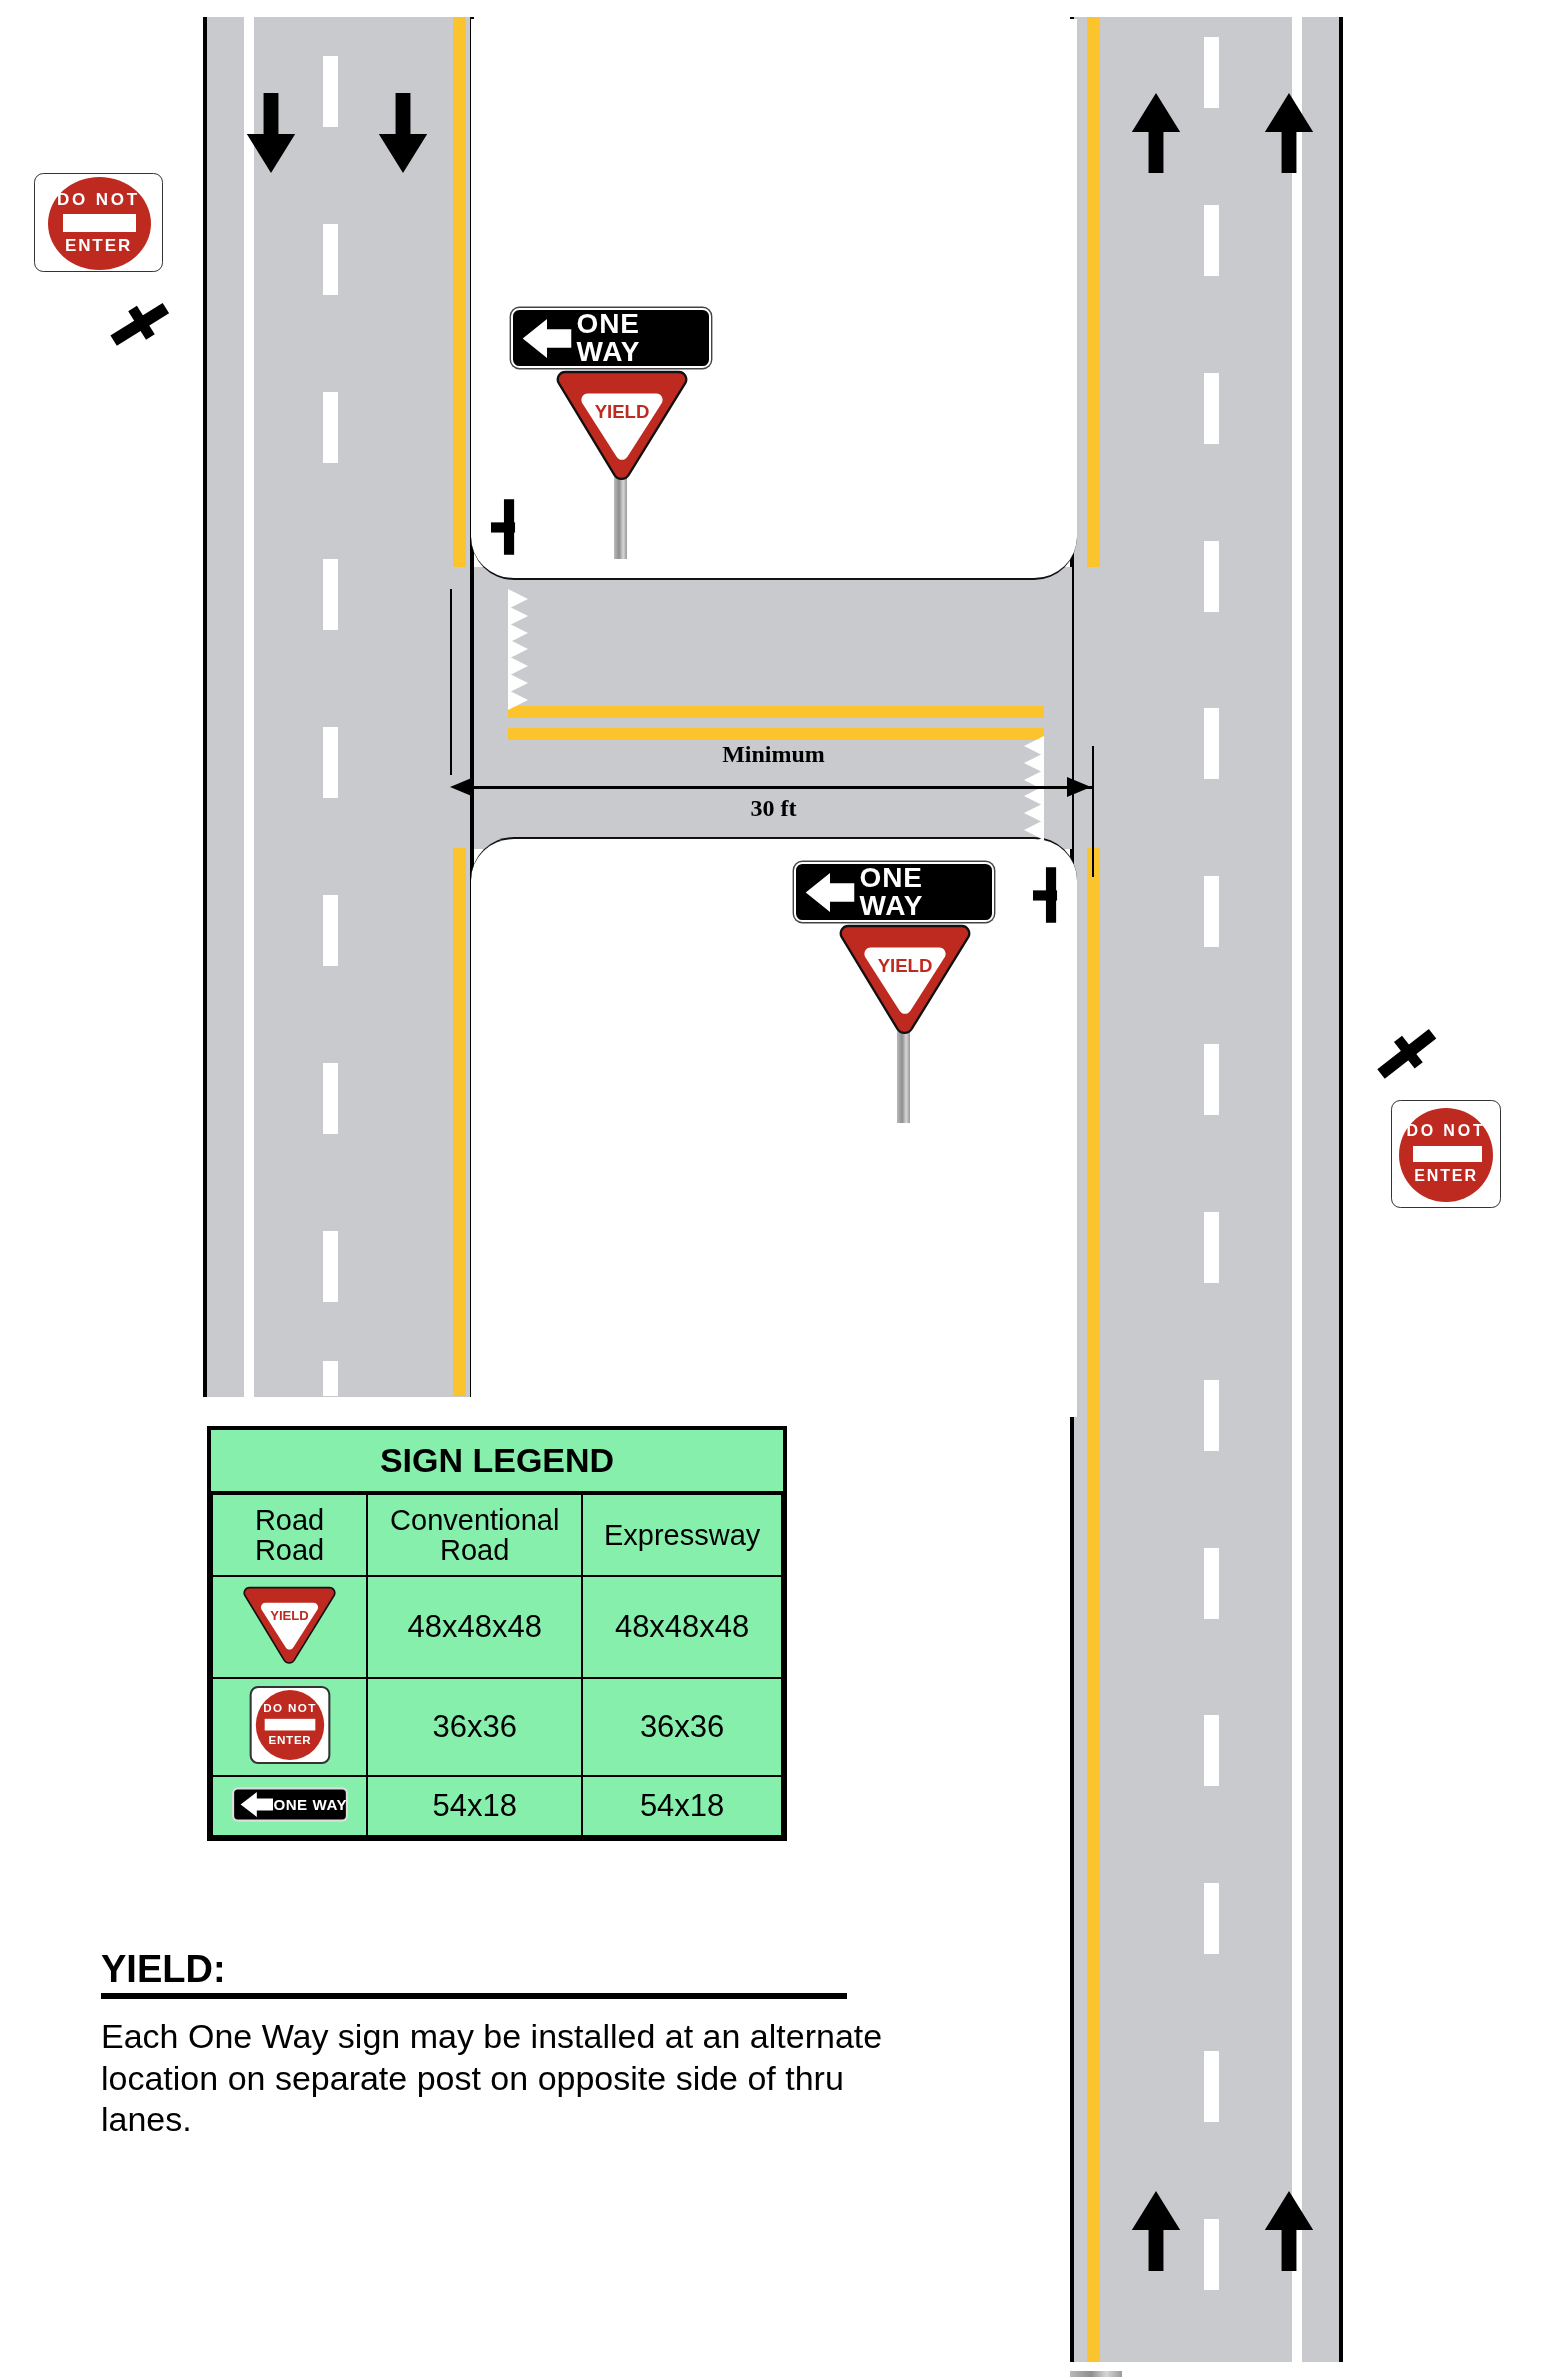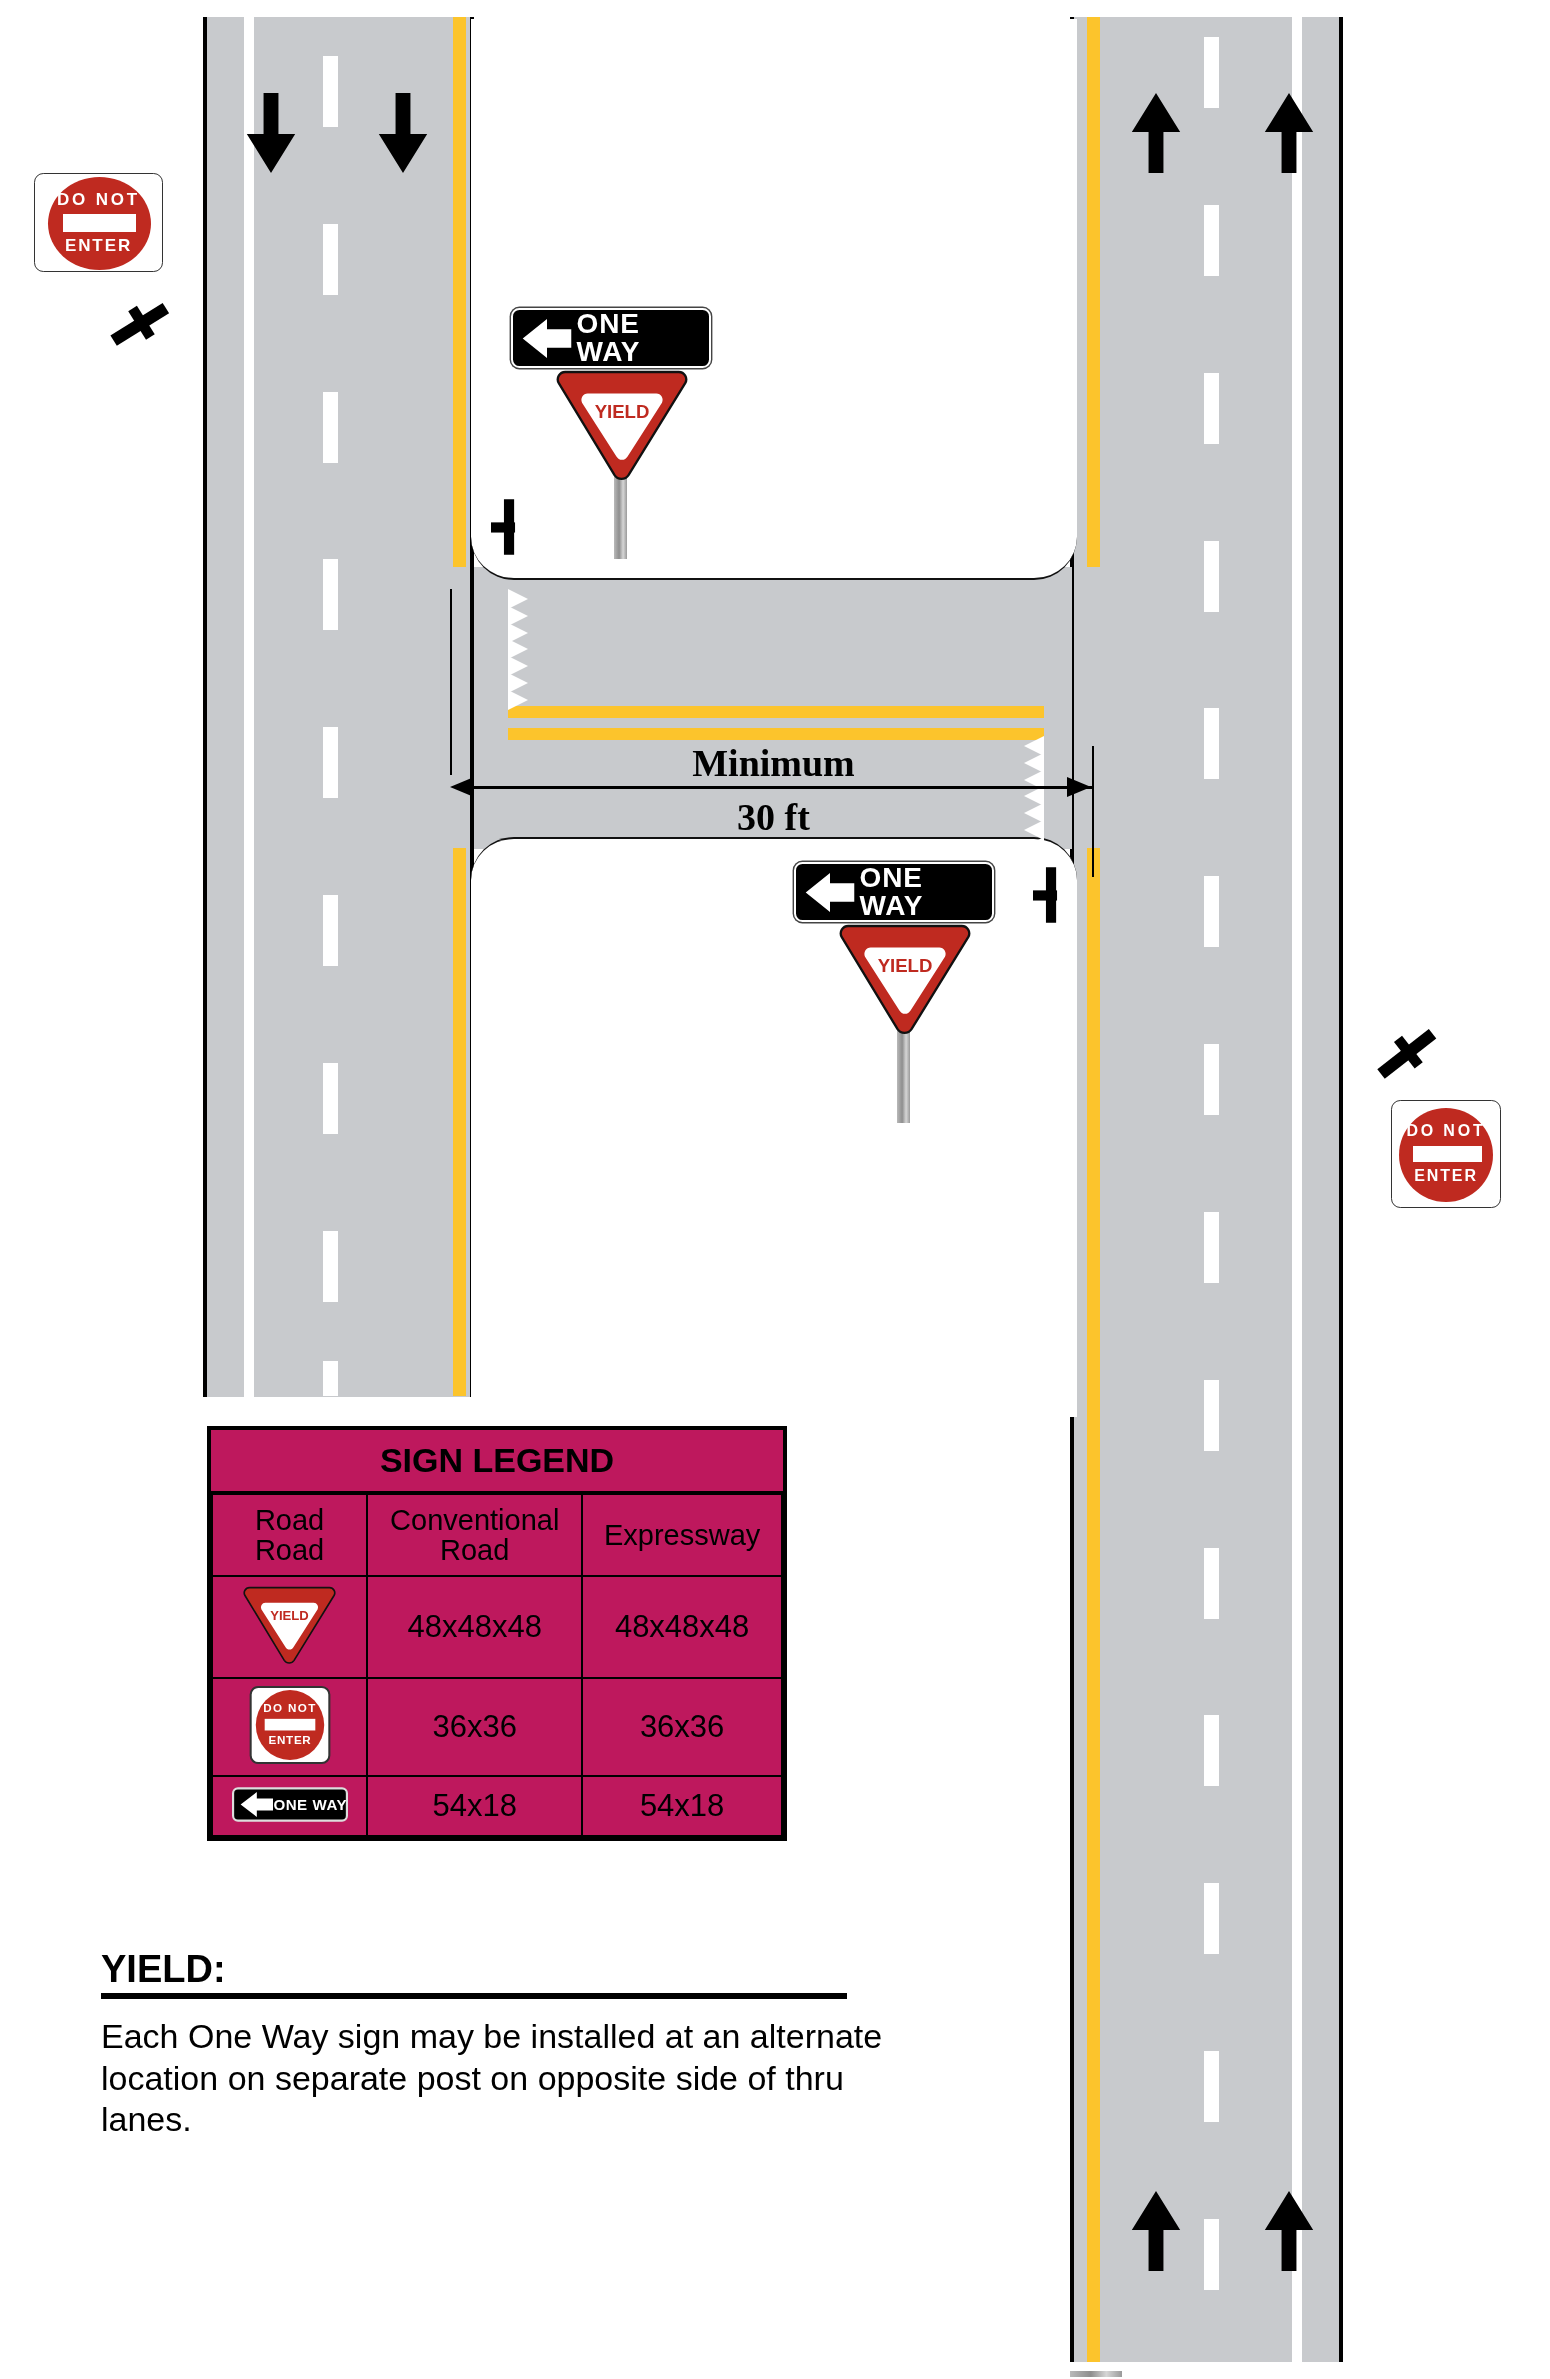--- a/index.html
+++ b/index.html
@@ -21,42 +21,42 @@
   .tooth{position:absolute;width:0;height:0;}
   .tooth-r{border-top:10.3px solid transparent;border-bottom:10.3px solid transparent;border-left:20.5px solid #ffffff;}
   .tooth-l{border-top:10.3px solid transparent;border-bottom:10.3px solid transparent;border-right:20.5px solid #ffffff;}
 
   
   .ext-line{position:absolute;background:#000;width:1.9px;}
   .dim-line{position:absolute;height:2.8px;background:#000;}
   .dim-arrow{position:absolute;width:0;height:0;}
   .dim-arrow.left{border-top:10.3px solid transparent;border-bottom:10.3px solid transparent;border-right:24px solid #000;}
   .dim-arrow.right{border-top:10.3px solid transparent;border-bottom:10.3px solid transparent;border-left:24px solid #000;}
-  .dim-label{position:absolute;font-family:"Liberation Serif",serif;font-weight:bold;font-size:38px;color:#000;text-align:center;white-space:nowrap;letter-spacing:0px;}
+  .dim-label{position:absolute;font-family:"Liberation Serif",serif;font-weight:bold;font-size:24px;color:#000;text-align:center;white-space:nowrap;letter-spacing:0px;}
 
   
   .lane-arrow{position:absolute;}
 
   
   .sign-assembly{position:absolute;}
   .ow-sign{position:relative;background:#000;border:2.8px solid #ffffff;border-radius:8.4px;
            box-shadow:0 0 0 1.4px #444;display:flex;align-items:center;box-sizing:border-box;}
   .ow-text{color:#fff;font-family:"Liberation Sans",sans-serif;font-weight:bold;line-height:1;}
   .yield-wrap{position:relative;}
   .post{position:absolute;background:linear-gradient(to right,#b9b9b9,#8e8e8e 40%,#d6d6d6 70%,#9a9a9a);}
 
   .dne{position:absolute;background:#ffffff;border:1.9px solid #333;border-radius:9.3px;box-sizing:border-box;}
   .dne-circle{position:absolute;background:#BF2A20;border-radius:50%;}
   .dne-bar{position:absolute;background:#ffffff;}
   .dne-txt{position:absolute;color:#ffffff;font-family:"Liberation Sans",sans-serif;font-weight:bold;text-align:center;width:100%;line-height:1;}
 
   .mount{position:absolute;}
 
   
-  #legend{position:absolute;left:207px;top:1426px;width:580px;border:4.7px solid #000;background:#be185d;box-sizing:border-box;}
+  #legend{position:absolute;left:207px;top:1426px;width:580px;border:4.7px solid #000;background:#86efac;box-sizing:border-box;}
   #legend table{border-collapse:collapse;width:100%;}
   #legend td,#legend th{border:2.8px solid #000;text-align:center;vertical-align:middle;
       font-family:"Liberation Sans",sans-serif;color:#000;}
   .lg-title{font-size:34px;font-weight:bold;padding:11.2px 0;border:none !important;border-bottom:4.7px solid #000 !important;}
   .lg-head{font-size:29px;font-weight:normal;padding:9.3px 5.6px;line-height:1.05;}
   .lg-val{font-size:31px;padding:11.2px 3.7px;}
   .lg-icon{width:142px;padding:7.5px 0;}
 
   
   #note{position:absolute;left:101px;top:1948px;width:783px;}

